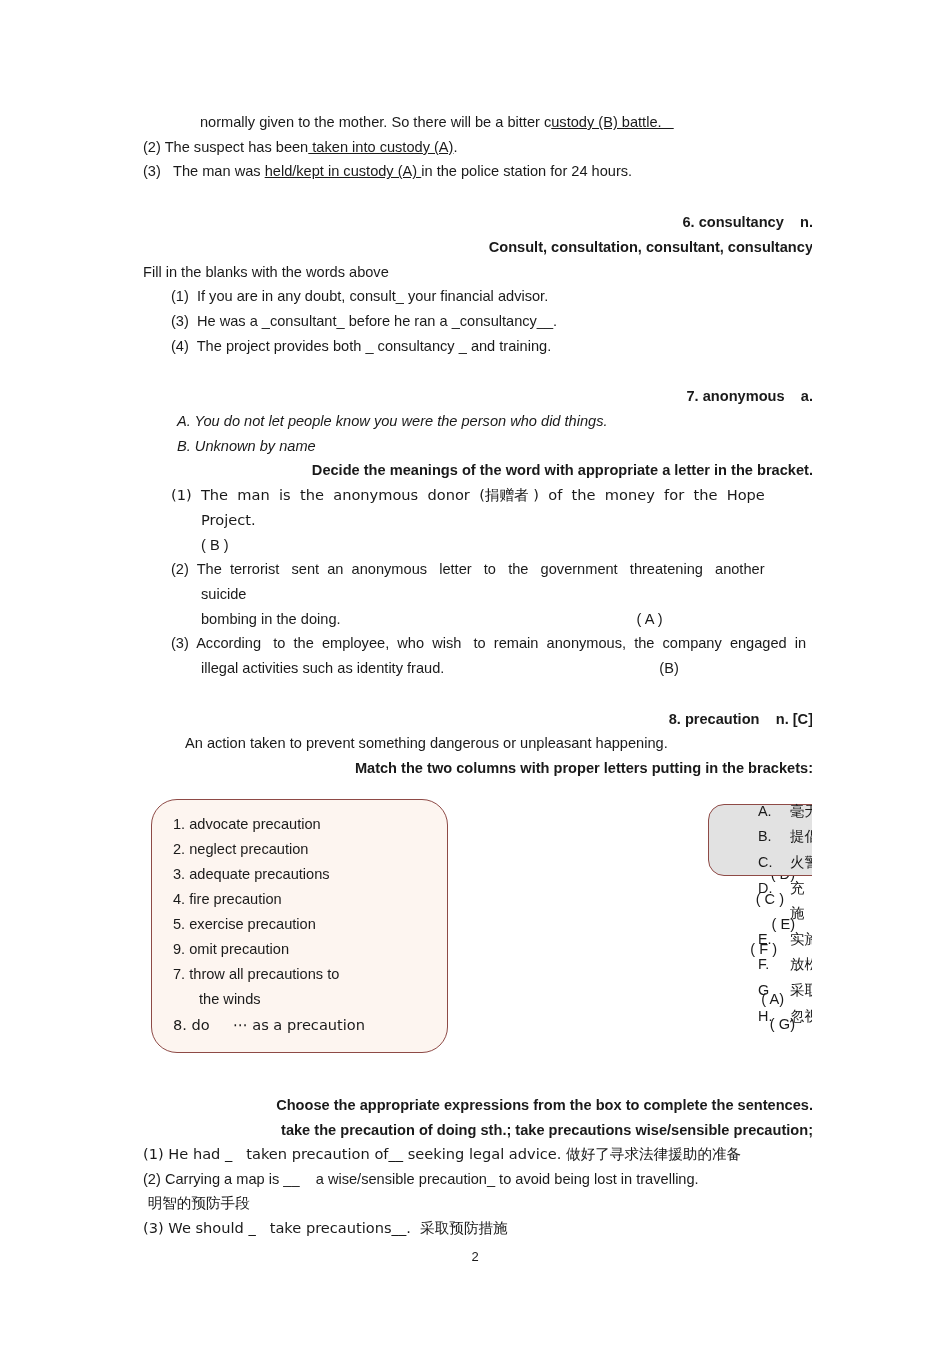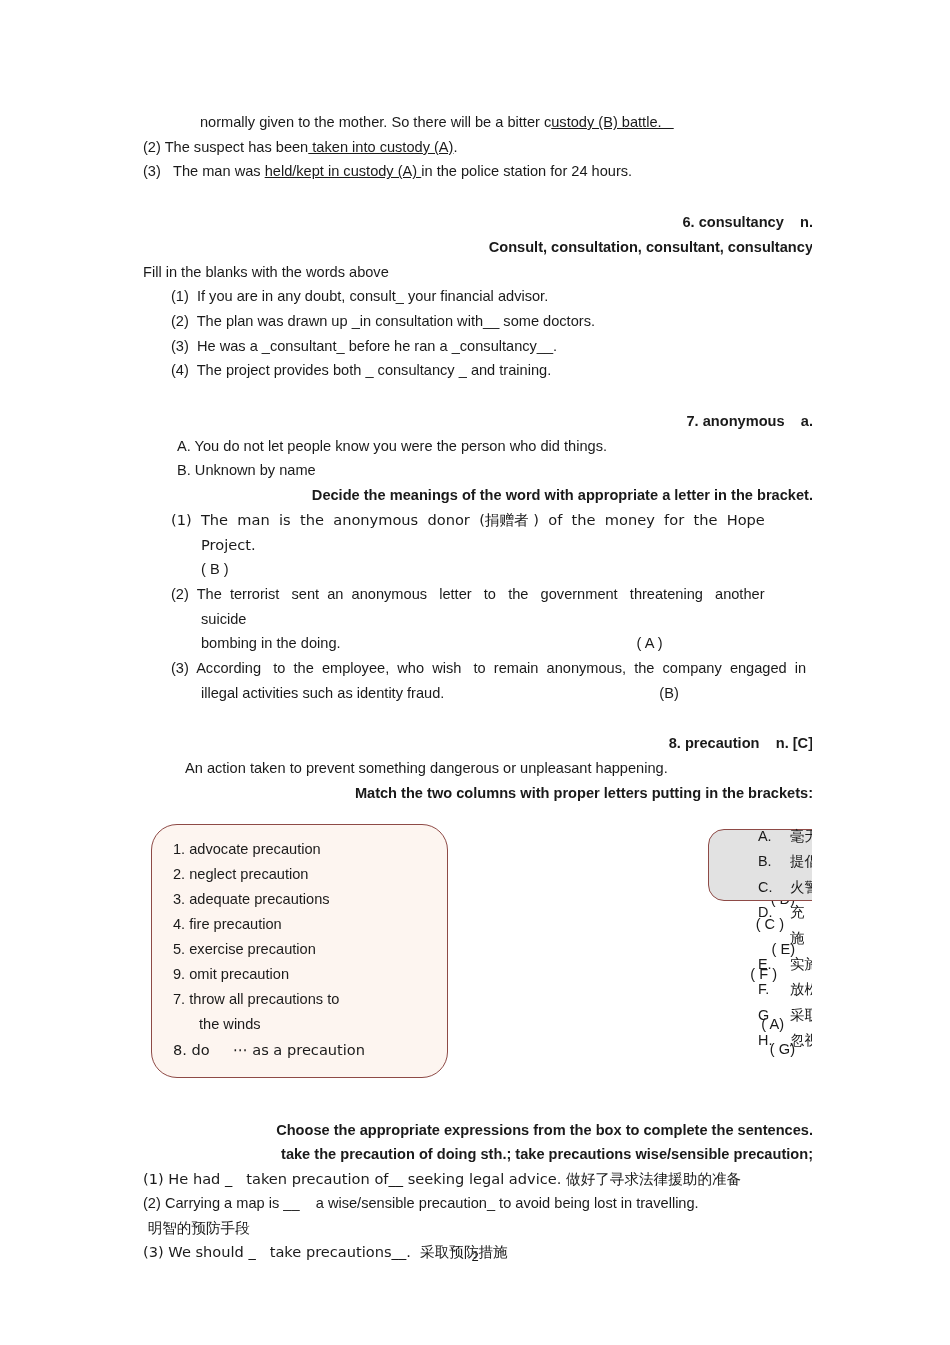--- a/index.html
+++ b/index.html
@@ -47,21 +47,21 @@
     text-indent: -28px;
   }
   .numbered-wide {
     padding-left: 46px;
     text-indent: -46px;
   }
   .sub-num {
     padding-left: 58px;
     text-indent: -30px;
   }
-  .def-line { padding-left: 34px; }
+  .def-line { padding-left: 34px; font-style: italic; }
 
   
   .match-wrap {
     position: relative;
     height: 276px;
   }
   .left-box {
     position: absolute;
     left: 8px;
     top: 0px;
@@ -167,21 +167,20 @@
     <div class="ln numbered"><span>(2)</span> <span>The suspect has been</span><span class="u"> taken into custody (A)</span><span>.</span></div>
 
     <div class="ln numbered-wide"><span>(3)</span>&nbsp;&nbsp;&nbsp;<span>The man was </span><span class="u">held/kept in custody (A) </span><span>in the police station for 24 hours.</span></div>
 
     <div class="gap-lg"></div>
 
     <div class="ln bold">6. consultancy    n.</div>
     <div class="ln bold">Consult, consultation, consultant, consultancy</div>
     <div class="ln">Fill in the blanks with the words above</div>
     <div class="ln sub-num">(1)  If you are in any doubt, consult_ your financial advisor.</div>
-    <div class="ln sub-num">(2)  The plan was drawn up _in consultation with__ some doctors.</div>
     <div class="ln sub-num">(3)  He was a _consultant_ before he ran a _consultancy__.</div>
     <div class="ln sub-num">(4)  The project provides both _ consultancy _ and training.</div>
 
     <div class="gap-lg"></div>
 
     <div class="ln bold">7. anonymous    a.</div>
     <div class="ln def-line">A. You do not let people know you were the person who did things.</div>
     <div class="ln def-line">B. Unknown by name</div>
     <div class="ln bold">Decide the meanings of the word with appropriate a letter in the bracket.</div>
 

